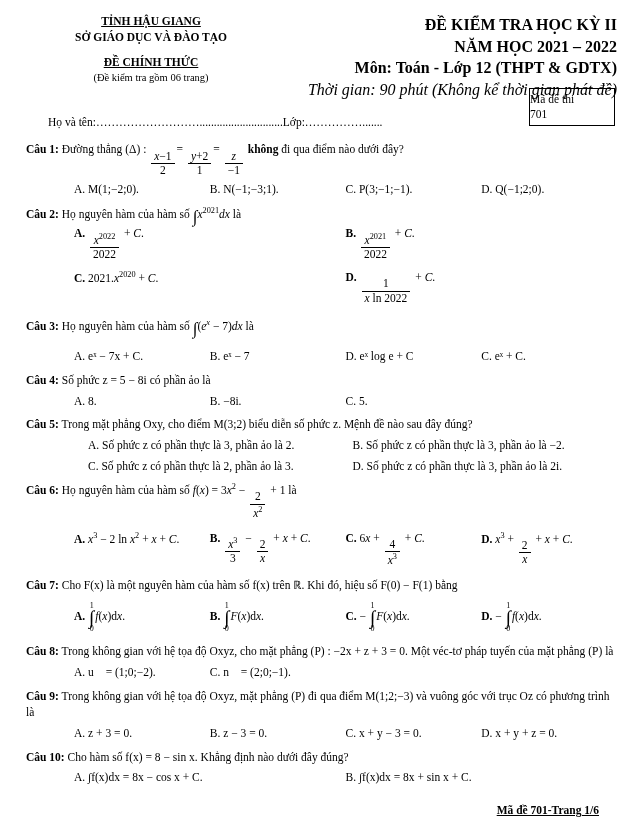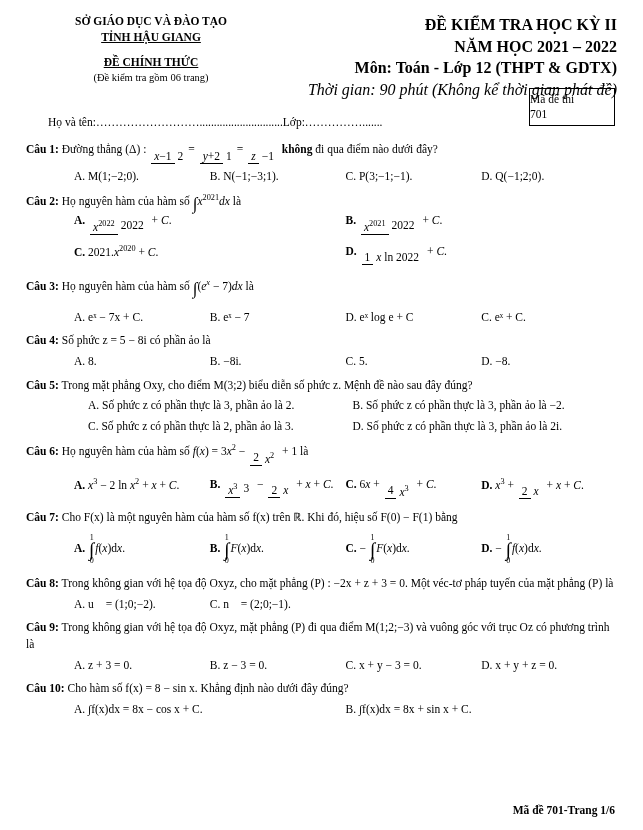--- a/index.html
+++ b/index.html
@@ -49,43 +49,43 @@
   .opts{display:flex;margin-top:4px;}
   .opts.cols4 > div{width:25%;}
   .opts.cols2 > div{width:50%;}
   .opt{font-size:11.5px;padding-right:4px;box-sizing:border-box;}
   .opt .ltr{font-weight:bold;}
   .indent{padding-left:62px;}
   .indent2{padding-left:48px;}
   .row2{margin-top:3px;}
 
   
-  .frac{display:inline-flex;flex-direction:row;vertical-align:-0.55em;text-align:center;margin:0 2px;}
+  .frac{display:inline-flex;flex-direction:column;vertical-align:-0.55em;text-align:center;margin:0 2px;}
   .frac .num{border-bottom:1px solid #000;padding:0 3px;line-height:1.15;}
   .frac .den{padding:0 3px;line-height:1.15;}
   sup{font-size:0.72em;}
   .mi{font-style:italic;}
   .intg{font-size:17px;line-height:0;vertical-align:-0.25em;font-family:"Liberation Serif",serif;}
   .intlim{display:inline-flex;flex-direction:column;align-items:center;vertical-align:middle;font-size:8px;line-height:1;margin:0 1px;}
   .intlim .big{font-size:19px;line-height:0.8;}
 
   .footer{
-    position:absolute;bottom:14px;right:28px;
-    font-weight:bold;font-size:11.5px;
+    position:absolute;bottom:14px;right:44px;
+    font-weight:bold;font-size:11.5px;text-decoration:underline;
   }
 </style>
 </head>
 <body>
 
 <div class="page">
 
   <div class="header">
     <div class="hdr-left">
+      <div class="b u">TỈNH HẬU GIANG</div>
       <div class="b">SỞ GIÁO DỤC VÀ ĐÀO TẠO</div>
-      <div class="b u">TỈNH HẬU GIANG</div>
       <div class="b u" style="margin-top:10px;">ĐỀ CHÍNH THỨC</div>
       <div class="small">(Đề kiểm tra gồm 06 trang)</div>
     </div>
     <div class="hdr-right">
       <div class="b">ĐỀ KIỂM TRA HỌC KỲ II</div>
       <div class="b">NĂM HỌC 2021 – 2022</div>
       <div class="b">Môn: Toán - Lớp 12 (THPT &amp; GDTX)</div>
       <div class="i">Thời gian: 90 phút (Không kể thời gian phát đề)</div>
     </div>
   </div>
@@ -175,21 +175,20 @@
 
     <div class="q">
       <div class="q-stem">
         <span class="q-label">Câu 4:</span>
         <span>Số phức  z = 5 − 8i  có phần ảo là</span>
       </div>
       <div class="opts cols4 indent2">
         <div class="opt">A. 8.</div>
         <div class="opt">B. −8i.</div>
         <div class="opt">C. 5.</div>
-        <div class="opt">D. −8.</div>
       </div>
     </div>
 
     <div class="q">
       <div class="q-stem">
         <span class="q-label">Câu 5:</span>
         <span>Trong mặt phẳng Oxy, cho điểm M(3;2) biểu diễn số phức z. Mệnh đề nào sau đây đúng?</span>
       </div>
       <div class="opts cols2 indent">
         <div class="opt">A. Số phức z có phần thực là 3, phần ảo là 2.</div>

